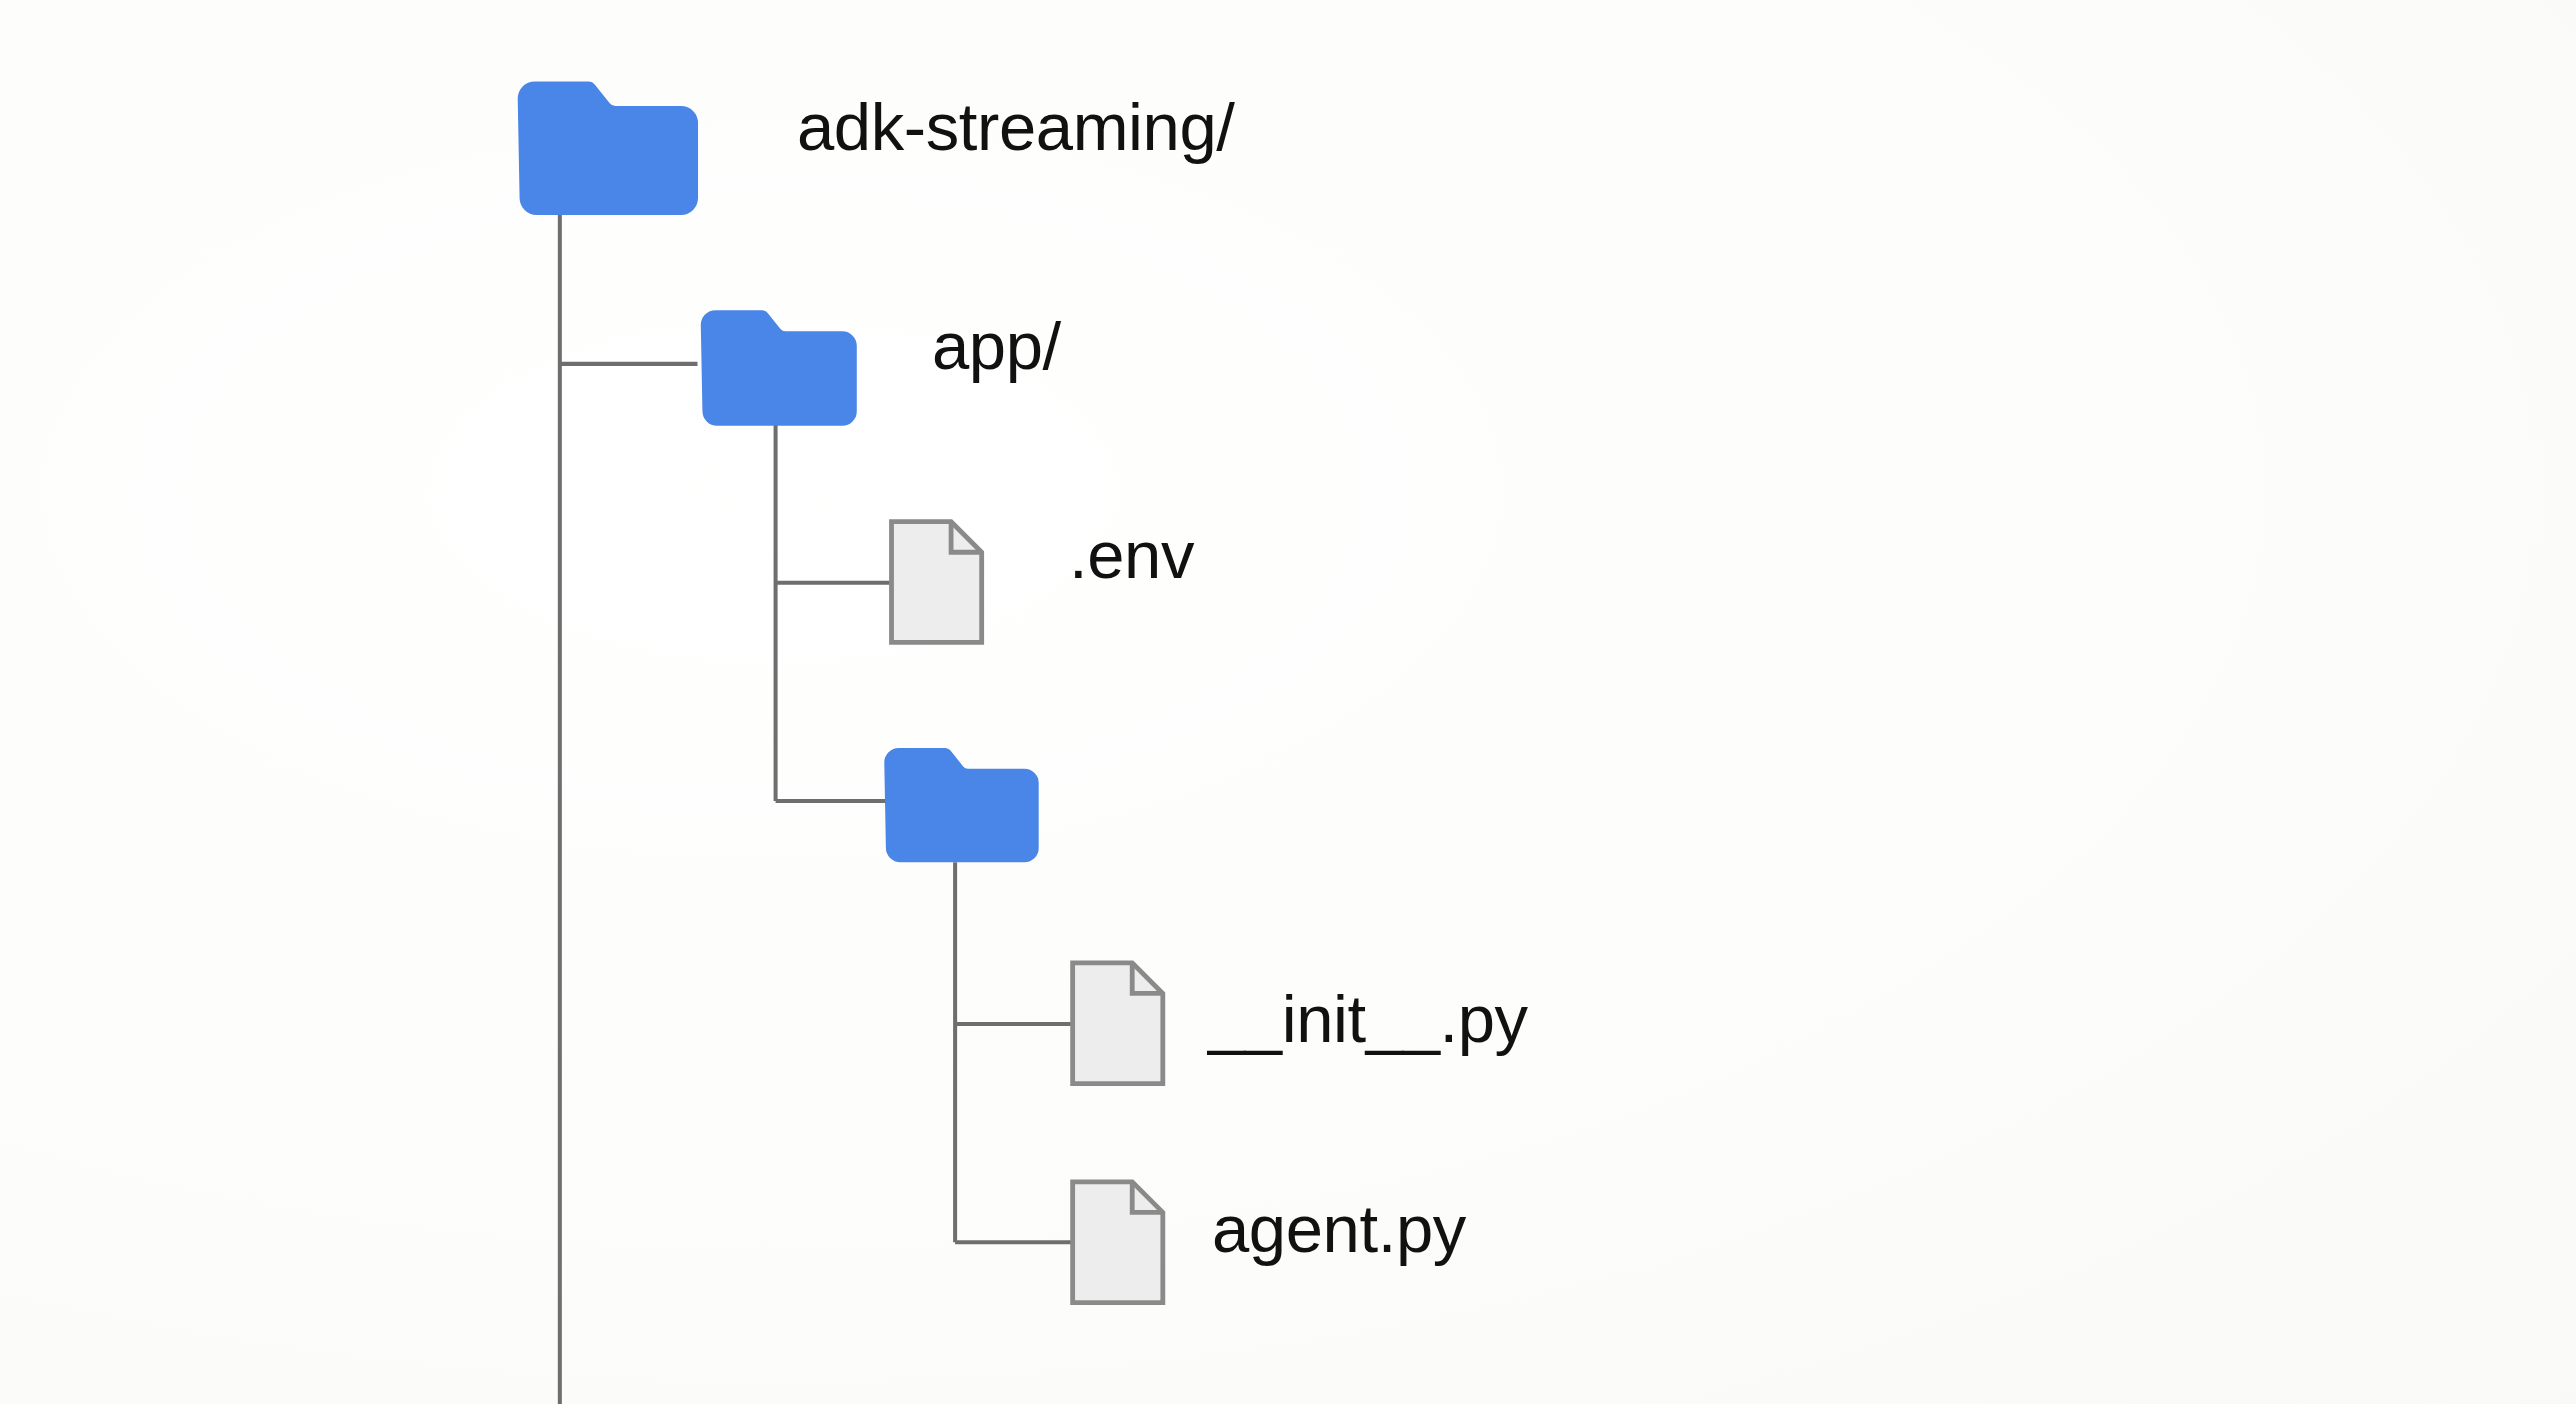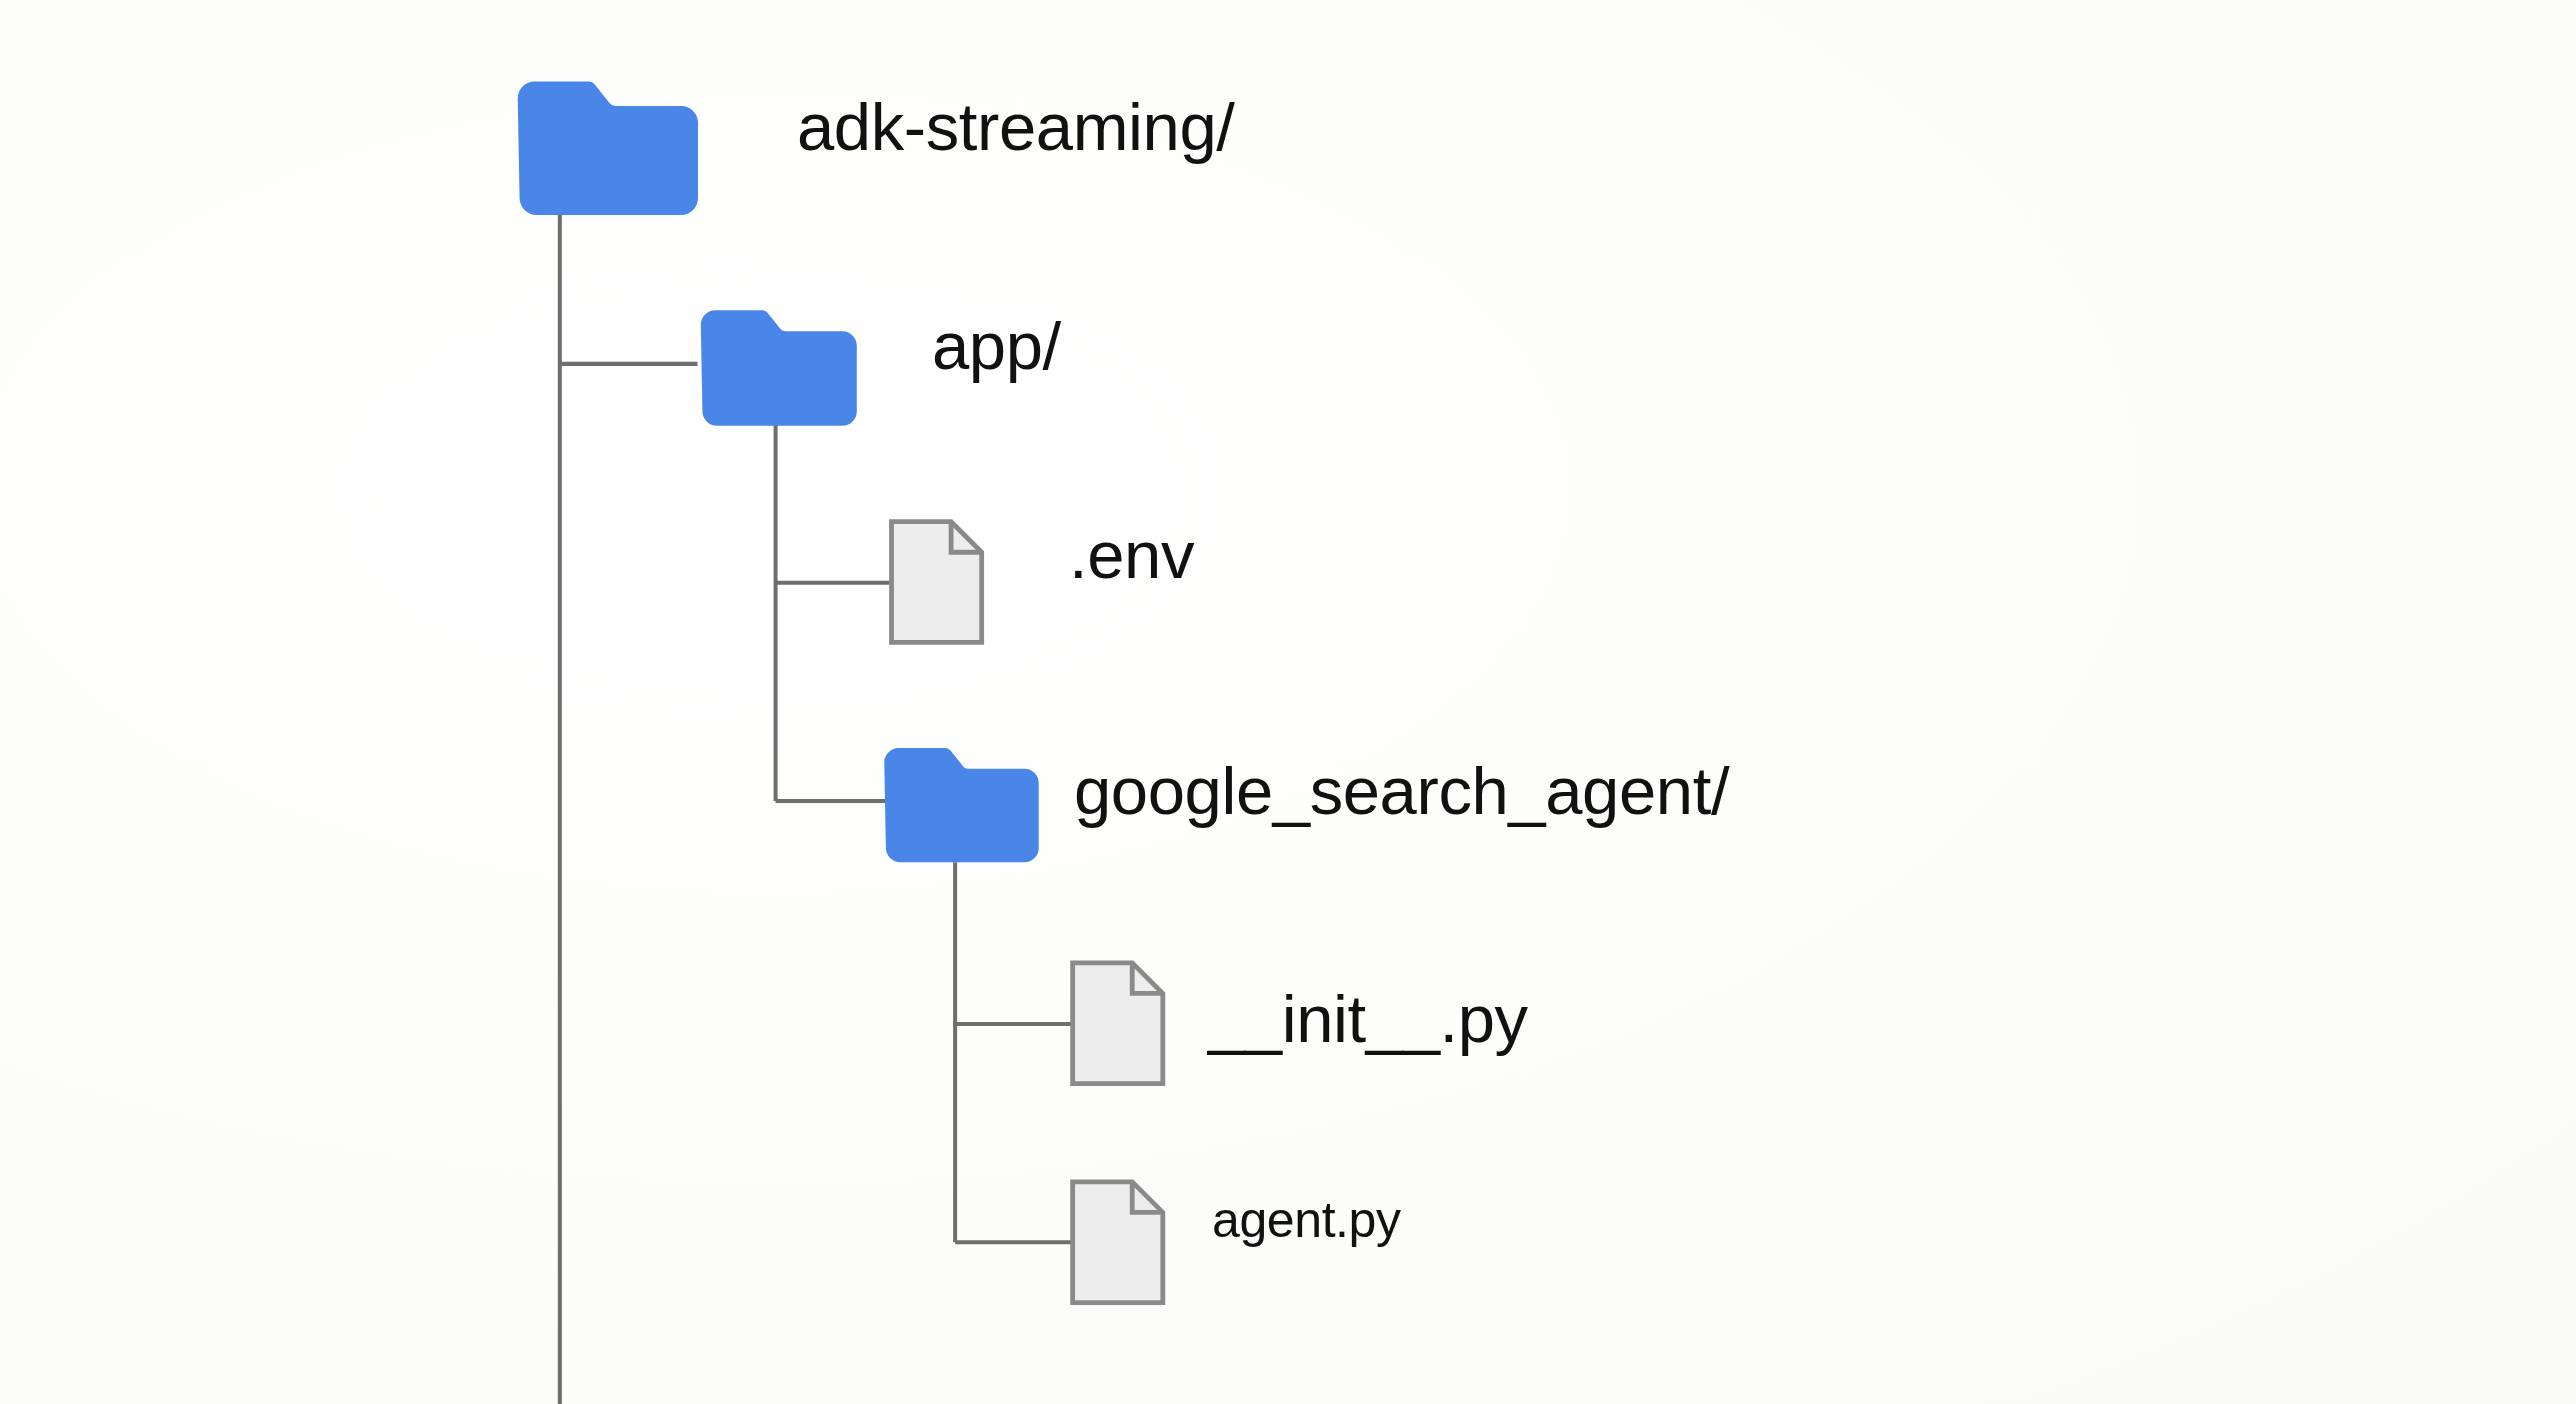--- a/index.html
+++ b/index.html
@@ -39,21 +39,21 @@
     font-weight: 400;
     white-space: nowrap;
     letter-spacing: -0.4px;
     line-height: 1;
   }
   .lbl-root      { left: 797px;  top: 93px;  font-size: 67px; }
   .lbl-app       { left: 932px; top: 312px;  font-size: 67px; }
   .lbl-env       { left: 1069px; top: 521px;  font-size: 67px; }
   .lbl-gsa       { left: 1074px; top: 757px;  font-size: 67px; }
   .lbl-init      { left: 1208px; top: 976px; font-size: 67px; margin-top: 9px; }
-  .lbl-agent     { left: 1212px; top: 1195px; font-size: 50px; }
+  .lbl-agent     { left: 1212px; top: 1195px; font-size: 67px; }
 </style>
 </head>
 <body>
 
 <div id="stage">
 
   <div id="paper-tint"></div>
 
   <svg id="tree-svg" viewBox="0 0 3199 1744">
     <defs>
@@ -130,20 +130,19 @@
 
     <use href="#file-glyph" x="1328" y="1458" width="120" height="170"></use>
   </svg>
 
   <div class="node-label lbl-root">adk-streaming/</div>
 
   <div class="node-label lbl-app">app/</div>
 
   <div class="node-label lbl-env">.env</div>
 
-  <div class="node-label lbl-gsa">google_search_agent/</div>
 
   <div class="node-label lbl-init">__init__.py</div>
 
   <div class="node-label lbl-agent">agent.py</div>
 
 </div>
 
 
 </body></html>

